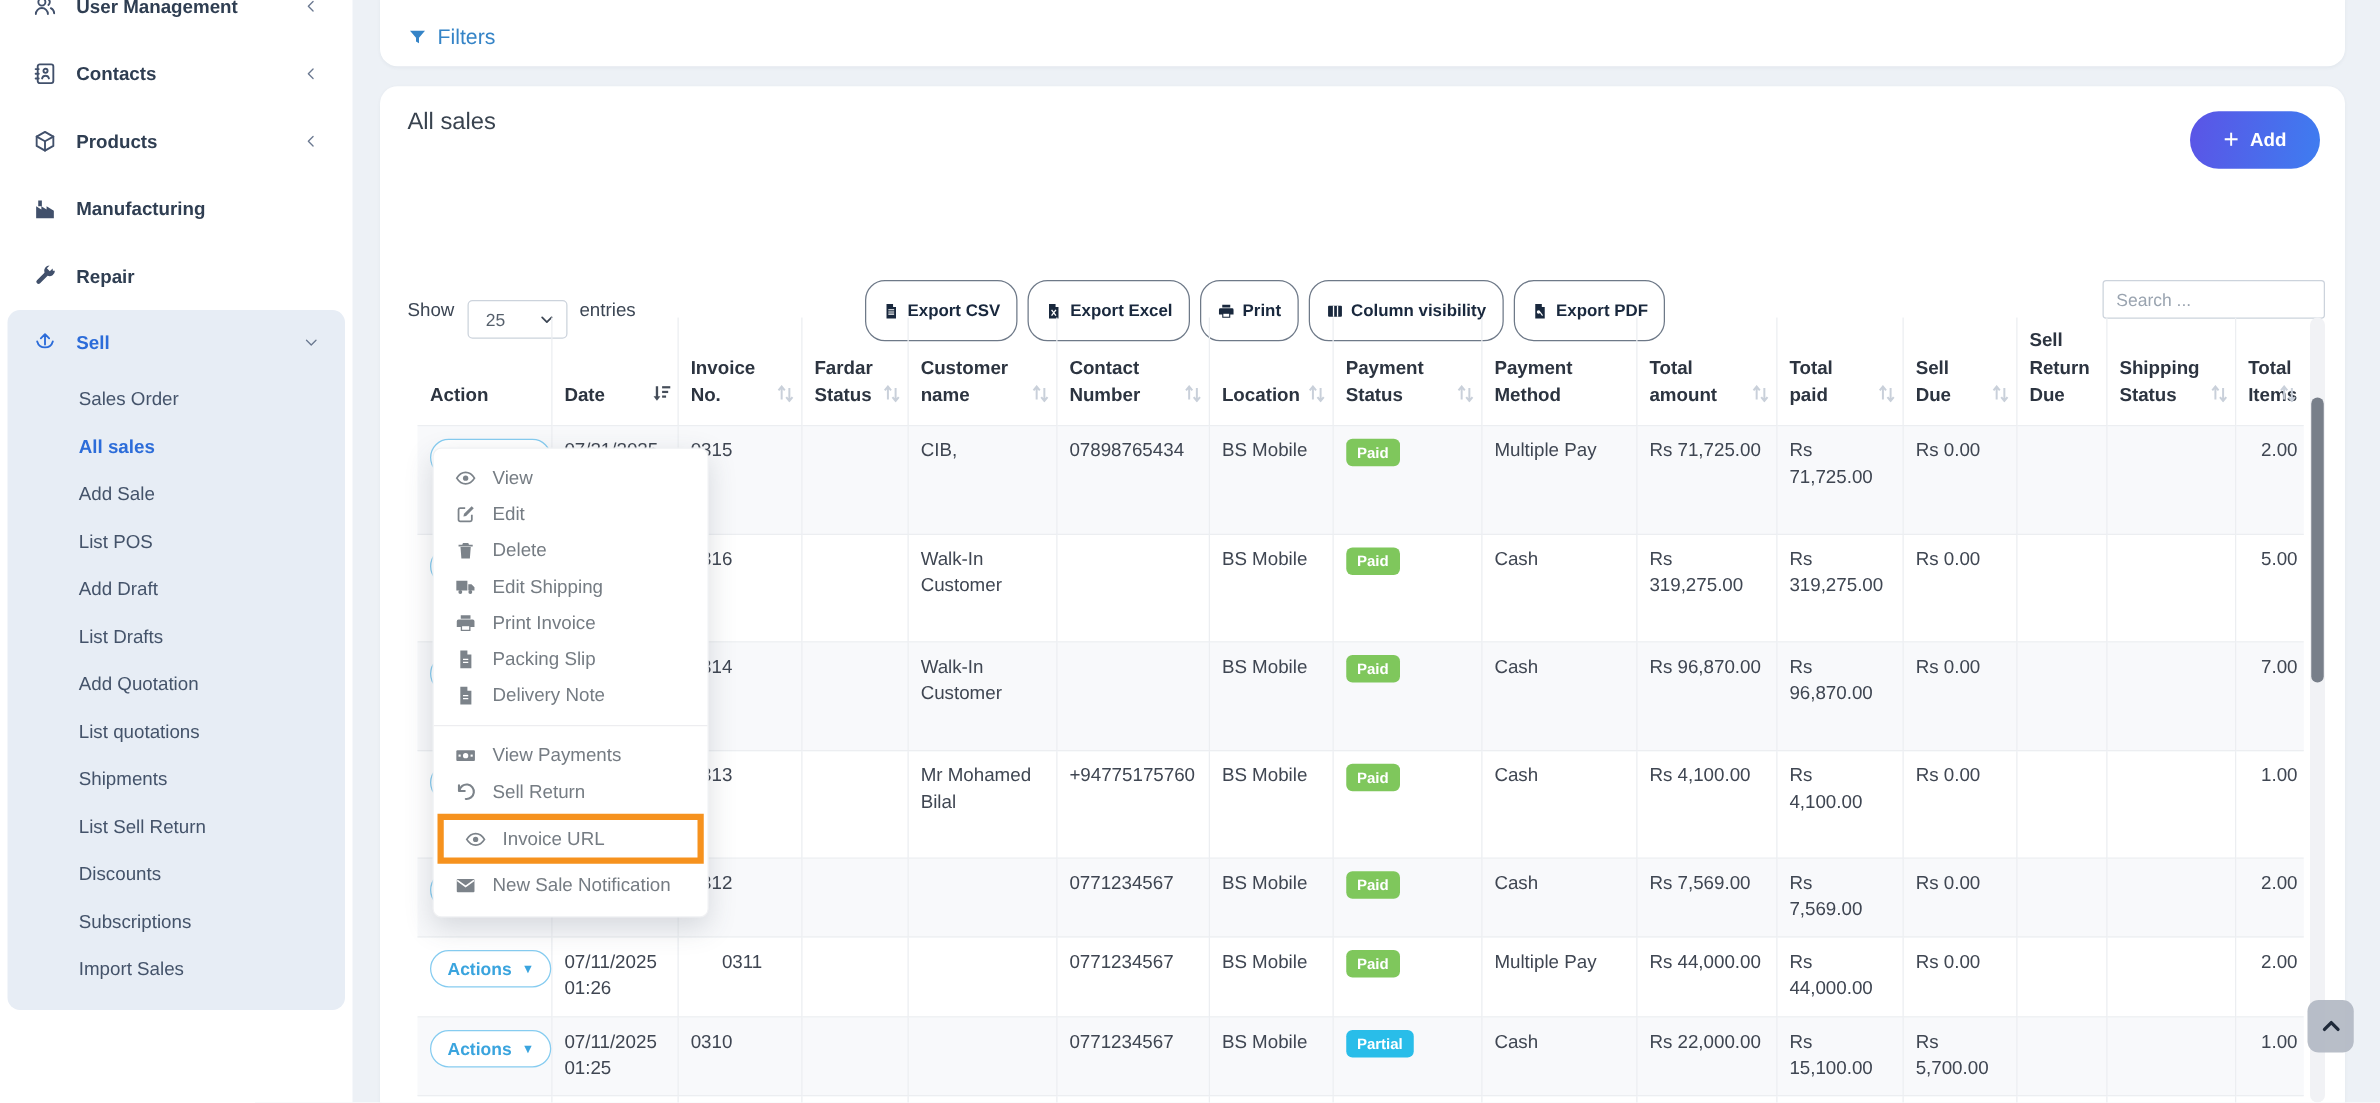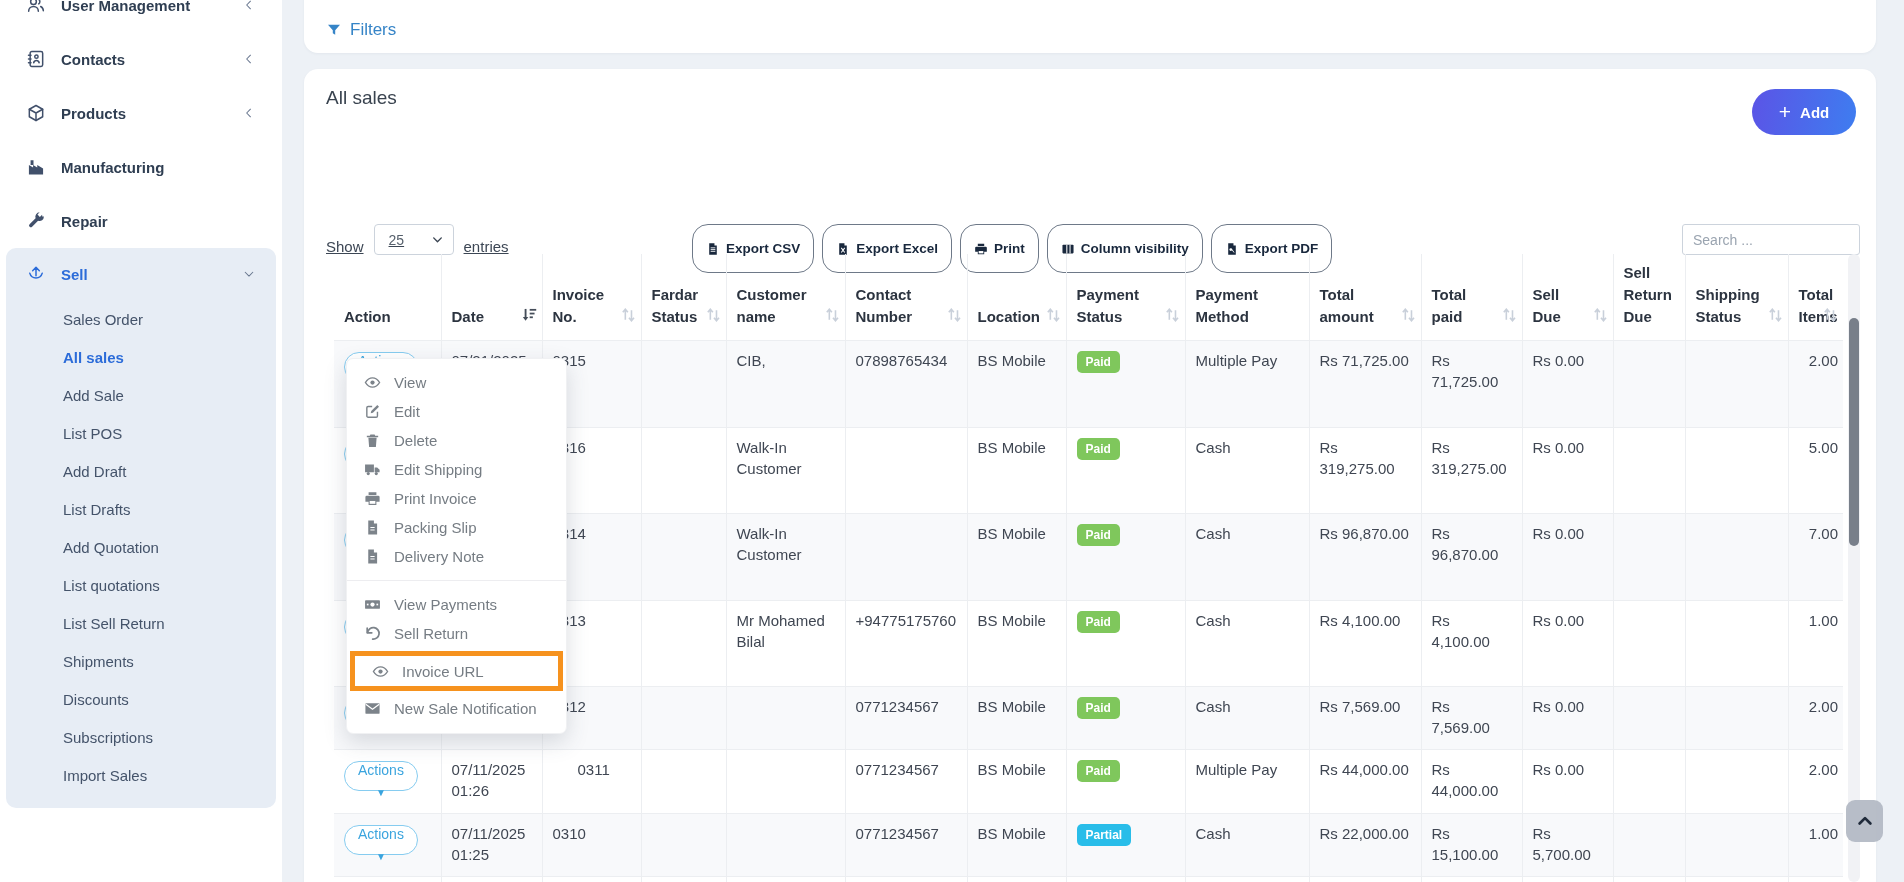--- a/index.html
+++ b/index.html
@@ -25,41 +25,41 @@
   .filters-inner { position:absolute; left:22px; bottom:13px; display:flex; align-items:center; gap:8px; }
   .filters-label { color:#3584c7; font-size:17px; }
   .sales-card { position:absolute; left:304px; top:69px; width:1572px; height:840px; background:#fff; border-radius:14px; box-shadow:0 1px 3px rgba(40,50,70,.05); overflow:hidden; }
   .card-title { position:absolute; left:22px; top:18px; font-size:19px; font-weight:500; color:#39434f; }
   .add-btn { position:absolute; right:20px; top:20px; width:104px; height:46px; border-radius:23px;
     background:linear-gradient(100deg,#5b54e6 0%,#3e7df0 100%); color:#fff; font-size:15px; font-weight:700;
     display:flex; align-items:center; justify-content:center; gap:9px; border:none; cursor:pointer; }
   .add-btn .plus { font-size:21px; font-weight:400; line-height:1; margin-top:-2px; }
   
   .controls { position:absolute; left:0; right:0; top:155px; height:34px; }
-  .show-group { position:absolute; left:22px; top:0; display:flex; align-items:flex-end; font-size:15px; color:#3c4654;text-decoration:underline; }
+  .show-group { position:absolute; left:22px; top:16px; display:flex; align-items:flex-start; font-size:15px; color:#3c4654; }
   .fake-select { width:80px; height:31px; border:1px solid #ccd3dc; border-radius:4px; margin:0 10px; display:flex; align-items:center; justify-content:space-between; padding:0 9px 0 14px; color:#555f6b; font-size:14px; cursor:pointer; background:#fff; }
   .fake-select svg { width:13px; height:13px; color:#3c4654; }
   .export-group { position:absolute; left:388px; top:0; display:flex; gap:8px; }
   .exp-btn { display:inline-flex; align-items:center; gap:6px; padding:0 13px; height:49px; background:#fff;
     border:1.6px solid #6e7988; border-radius:16px; font-size:13.5px; font-weight:700; color:#19283d; cursor:pointer; }
   .exp-btn .ic { width:14px; height:14px; color:#19283d; }
   .search-input { position:absolute; right:16px; top:0; width:178px; height:31px; border:1px solid #ccd3dc; border-radius:3px; padding:0 10px; font-size:14px; color:#3c4654; outline:none; font-family:inherit; }
   .search-input::placeholder { color:#9aa4b0; }
   
   .table-wrap { position:absolute; left:30px; top:185px; width:1512px; }
   table { border-collapse:collapse; table-layout:fixed; width:1509px; }
   th, td { border:1px solid #eceef1; font-size:15px; text-align:left; vertical-align:top; }
   th { position:relative; vertical-align:bottom; padding:8px 22px 13px 10px; font-weight:700; color:#2c3440; line-height:1.45; border-top:none; }
   th:first-child, td:first-child { border-left:none; }
   th:last-child, td:last-child { border-right:none; }
   td { padding:10px 10px; color:#3f4652; line-height:1.35; }
   tbody tr:nth-child(odd) td { background:#f8f9fb; }
   td.num-right { text-align:right; padding-right:5px; }
   .sort { position:absolute; right:5px; bottom:13px; font-size:12px; letter-spacing:-2px; color:#c9d0da; font-weight:400; }
-  .actions-btn { display:inline-flex; align-items:center; gap:8px; height:30px; padding:0 13px; border:1.6px solid #86ccf0; border-radius:15px; background:#fff; color:#3aa4de; font-size:14px; font-weight:400; cursor:pointer; white-space:nowrap;flex-direction:column; }
+  .actions-btn { display:inline-flex; align-items:center; gap:8px; height:30px; padding:0 13px; border:1.6px solid #86ccf0; border-radius:15px; background:#fff; color:#3aa4de; font-size:14px; font-weight:700; cursor:pointer; white-space:nowrap; }
   .actions-btn .caret { font-size:10px; margin-top:1px; }
   .badge { display:inline-block; padding:3px 9px; border-radius:5px; font-size:12px; font-weight:700; color:#fff; }
   
   .vtrack { position:absolute; left:1848px; top:254px; width:12px; height:628px; background:#f1f2f5; border-radius:6px; z-index:20; }
   .vthumb { position:absolute; left:1px; top:64px; width:10px; height:228px; background:#787f8a; border-radius:5px; }
   .scrolltop-btn { position:absolute; left:1846px; top:800px; width:37px; height:42px; background:rgba(178,184,195,.92); border:none; border-radius:9px; z-index:60; cursor:pointer; display:flex; align-items:center; justify-content:center; }
   .scrolltop-btn svg { width:20px; height:20px; color:#1f2a3a; }
   
   .dropdown-menu { position:absolute; left:346px; top:358px; width:221px; background:#fff; border:1px solid #f0f1f3; border-radius:7px; box-shadow:0 8px 22px rgba(60,70,90,.18); padding:9px 0 10px; z-index:40; }
   .menu-item { height:29px; display:flex; align-items:center; gap:13px; padding:0 17px; font-size:15px; color:#757c83; cursor:pointer; white-space:nowrap; }
@@ -154,22 +154,22 @@
         </div>
       <div id="side-sub">
           <div class="sub-item">Sales Order</div>
           <div class="sub-item active">All sales</div>
           <div class="sub-item">Add Sale</div>
           <div class="sub-item">List POS</div>
           <div class="sub-item">Add Draft</div>
           <div class="sub-item">List Drafts</div>
           <div class="sub-item">Add Quotation</div>
           <div class="sub-item">List quotations</div>
+          <div class="sub-item">Shipments</div>
           <div class="sub-item">List Sell Return</div>
-          <div class="sub-item">Shipments</div>
           <div class="sub-item">Discounts</div>
           <div class="sub-item">Subscriptions</div>
           <div class="sub-item">Import Sales</div>
         </div>
     </div>
   </nav>
 </aside>
 
 <section class="filters-card">
   <div class="filters-inner">

